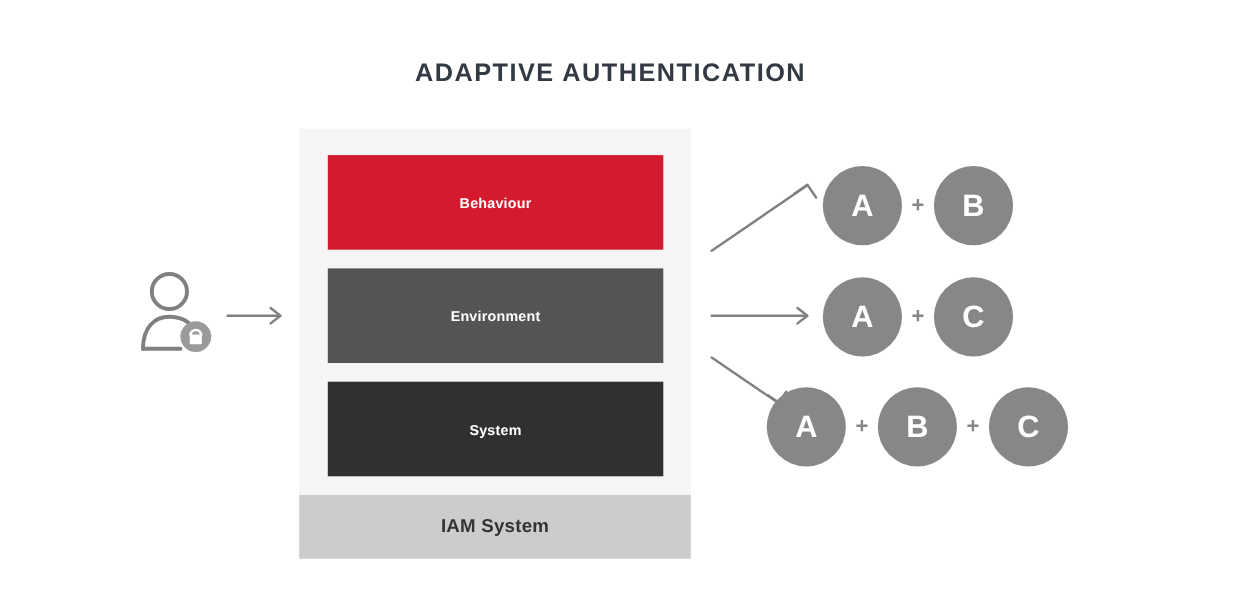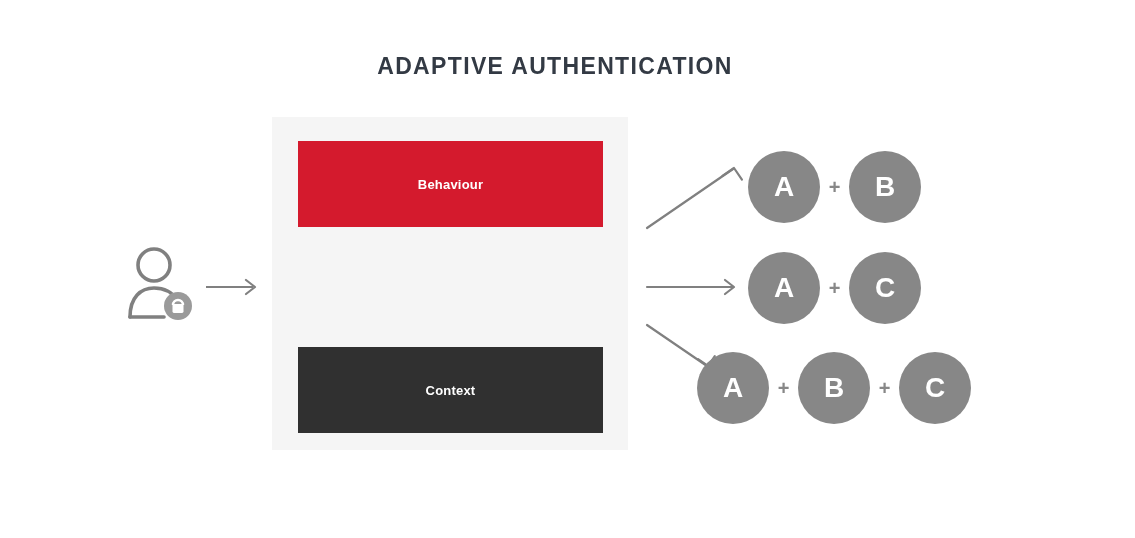--- a/index.html
+++ b/index.html
@@ -155,23 +155,25 @@
 
   <div class="actor-arrow">
     <svg width="54" height="18" viewBox="0 0 54 18">
       <line x1="1" y1="9" x2="48" y2="9" stroke="#808080" stroke-width="2.2"></line>
       <polyline points="41,2 50,9 41,16" fill="none" stroke="#808080" stroke-width="2.2" stroke-linecap="round" stroke-linejoin="round"></polyline>
     </svg>
   </div>
 
   <div class="stack-panel">
     <div class="layer layer-behaviour">Behaviour</div>
-    <div class="layer layer-context">Context</div>
-  </div>
-
+    <div class="layer layer-environment">Environment</div>
+    <div class="layer layer-context">System</div>
+  </div>
+
+  <div class="iam-strip">IAM System</div>
 
   <div class="fan-arrows">
     <svg width="110" height="205" viewBox="0 0 110 205">
       <g stroke="#808080" stroke-width="2.2" fill="none" stroke-linecap="round" stroke-linejoin="round">
 
         <line x1="2" y1="63" x2="88" y2="4"></line>
         <polyline points="75,3 89,3 89,17" transform="rotate(-34.5 89 3)"></polyline>
 
         <line x1="2" y1="122" x2="88" y2="122"></line>
         <polyline points="80,115 89,122 80,129"></polyline>

